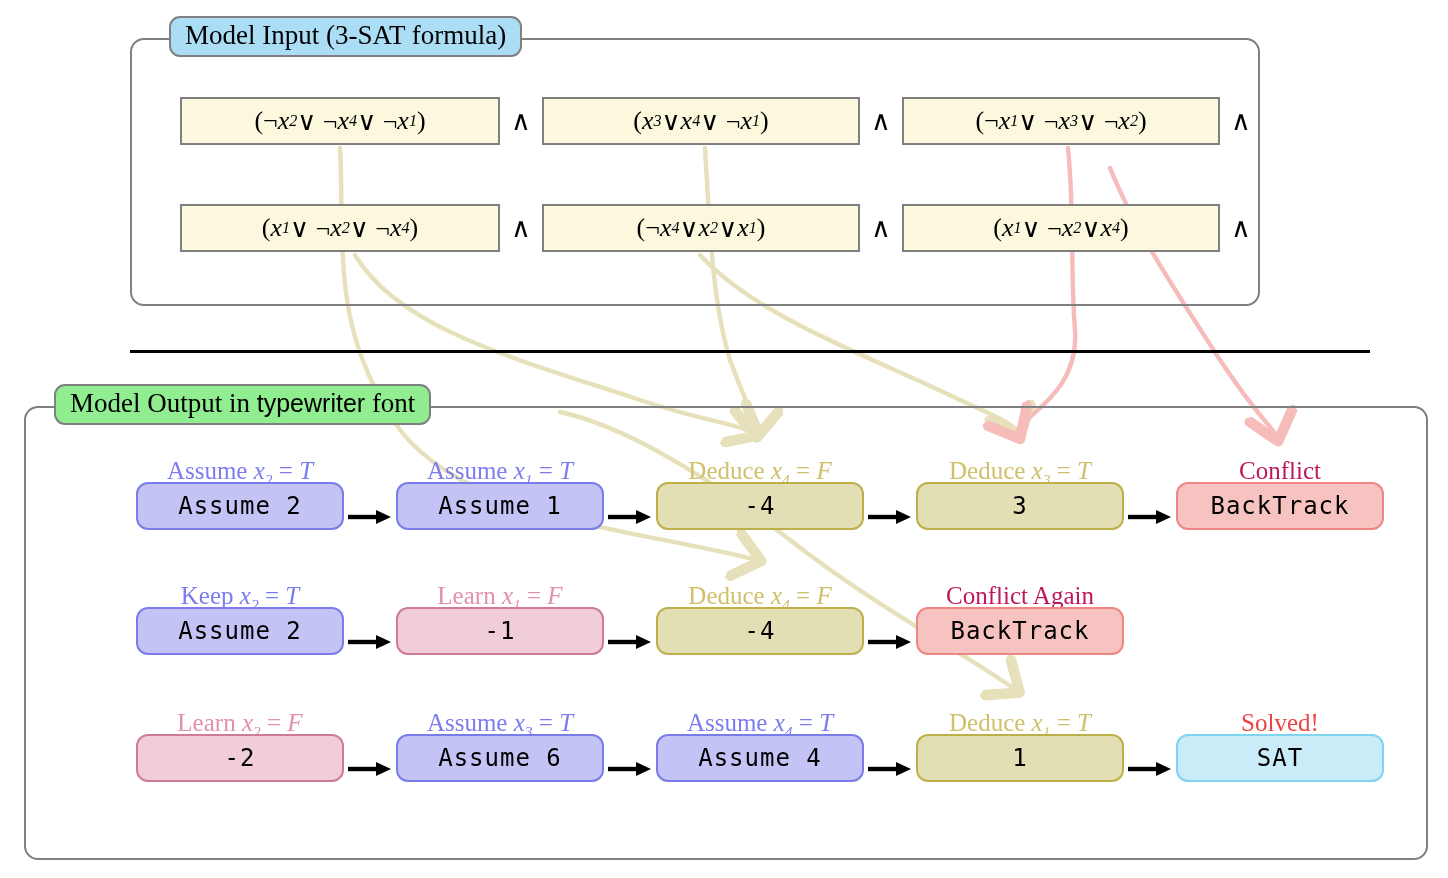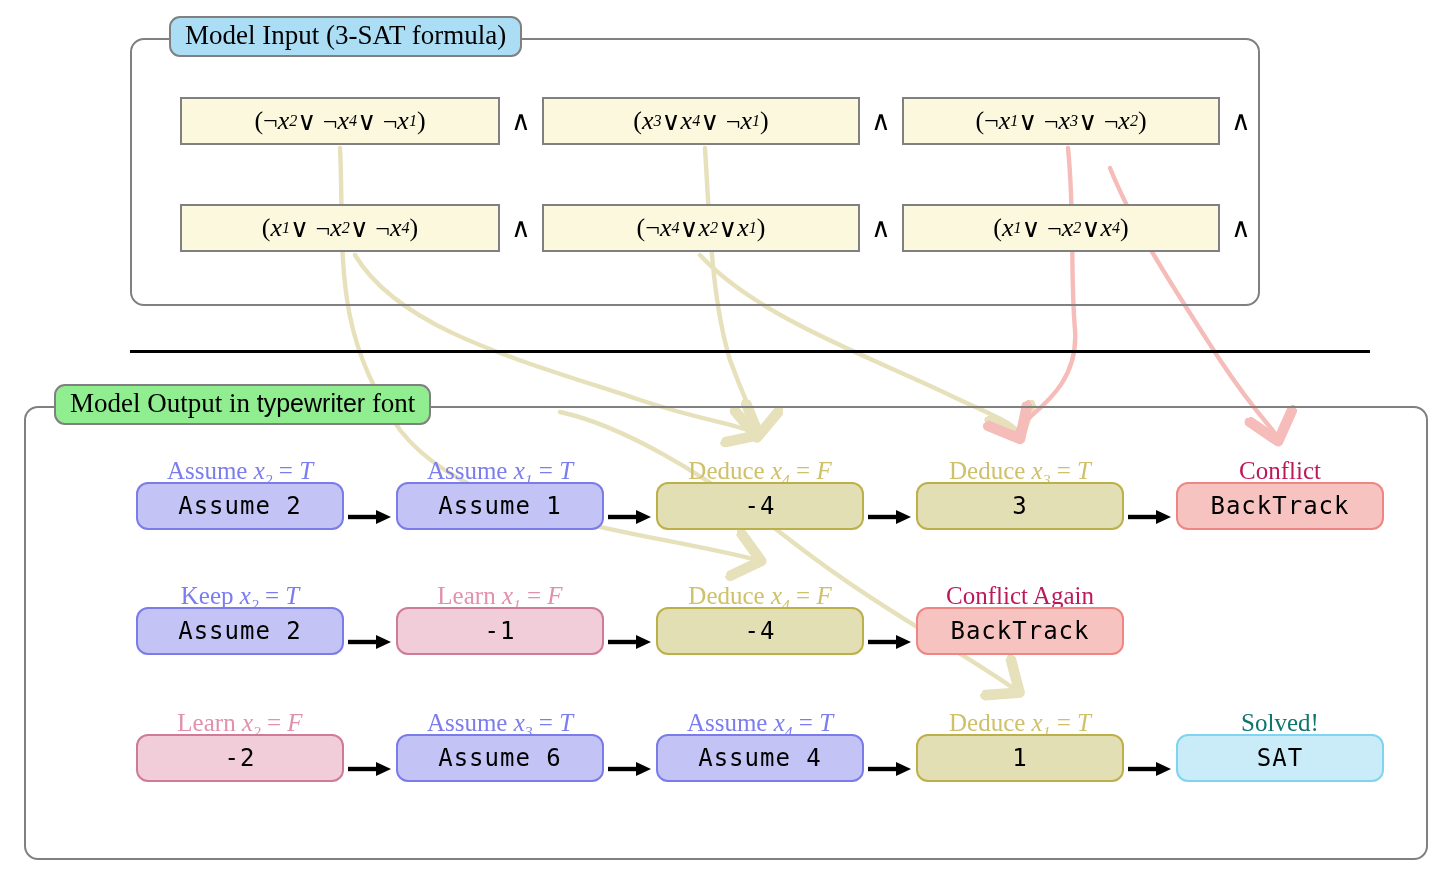--- a/index.html
+++ b/index.html
@@ -104,21 +104,21 @@
   .c-olive  { background:#e3dfb4; border-color:#bdb04b; }
   .c-red    { background:#f7c3c0; border-color:#ee8783; }
   .c-pink   { background:#f0cdd9; border-color:#ce7b99; }
   .c-cyan   { background:#c9ecf8; border-color:#7fd4ef; }
 
   
   .t-blue  { color:#7b7cef; }
   .t-olive { color:#cfc06a; }
   .t-red   { color:#be185d; }
   .t-pink  { color:#e191ab; }
-  .t-cyan  { color:#0f766e; }
+  .t-cyan  { color:#ef4444; }
 
   .var{font-style:italic;}
   sub{font-size:0.62em;font-style:italic;}
 </style>
 </head>
 <body>
 
 <div class="stage">
 
   <svg id="curves" viewBox="0 0 1448 878">

